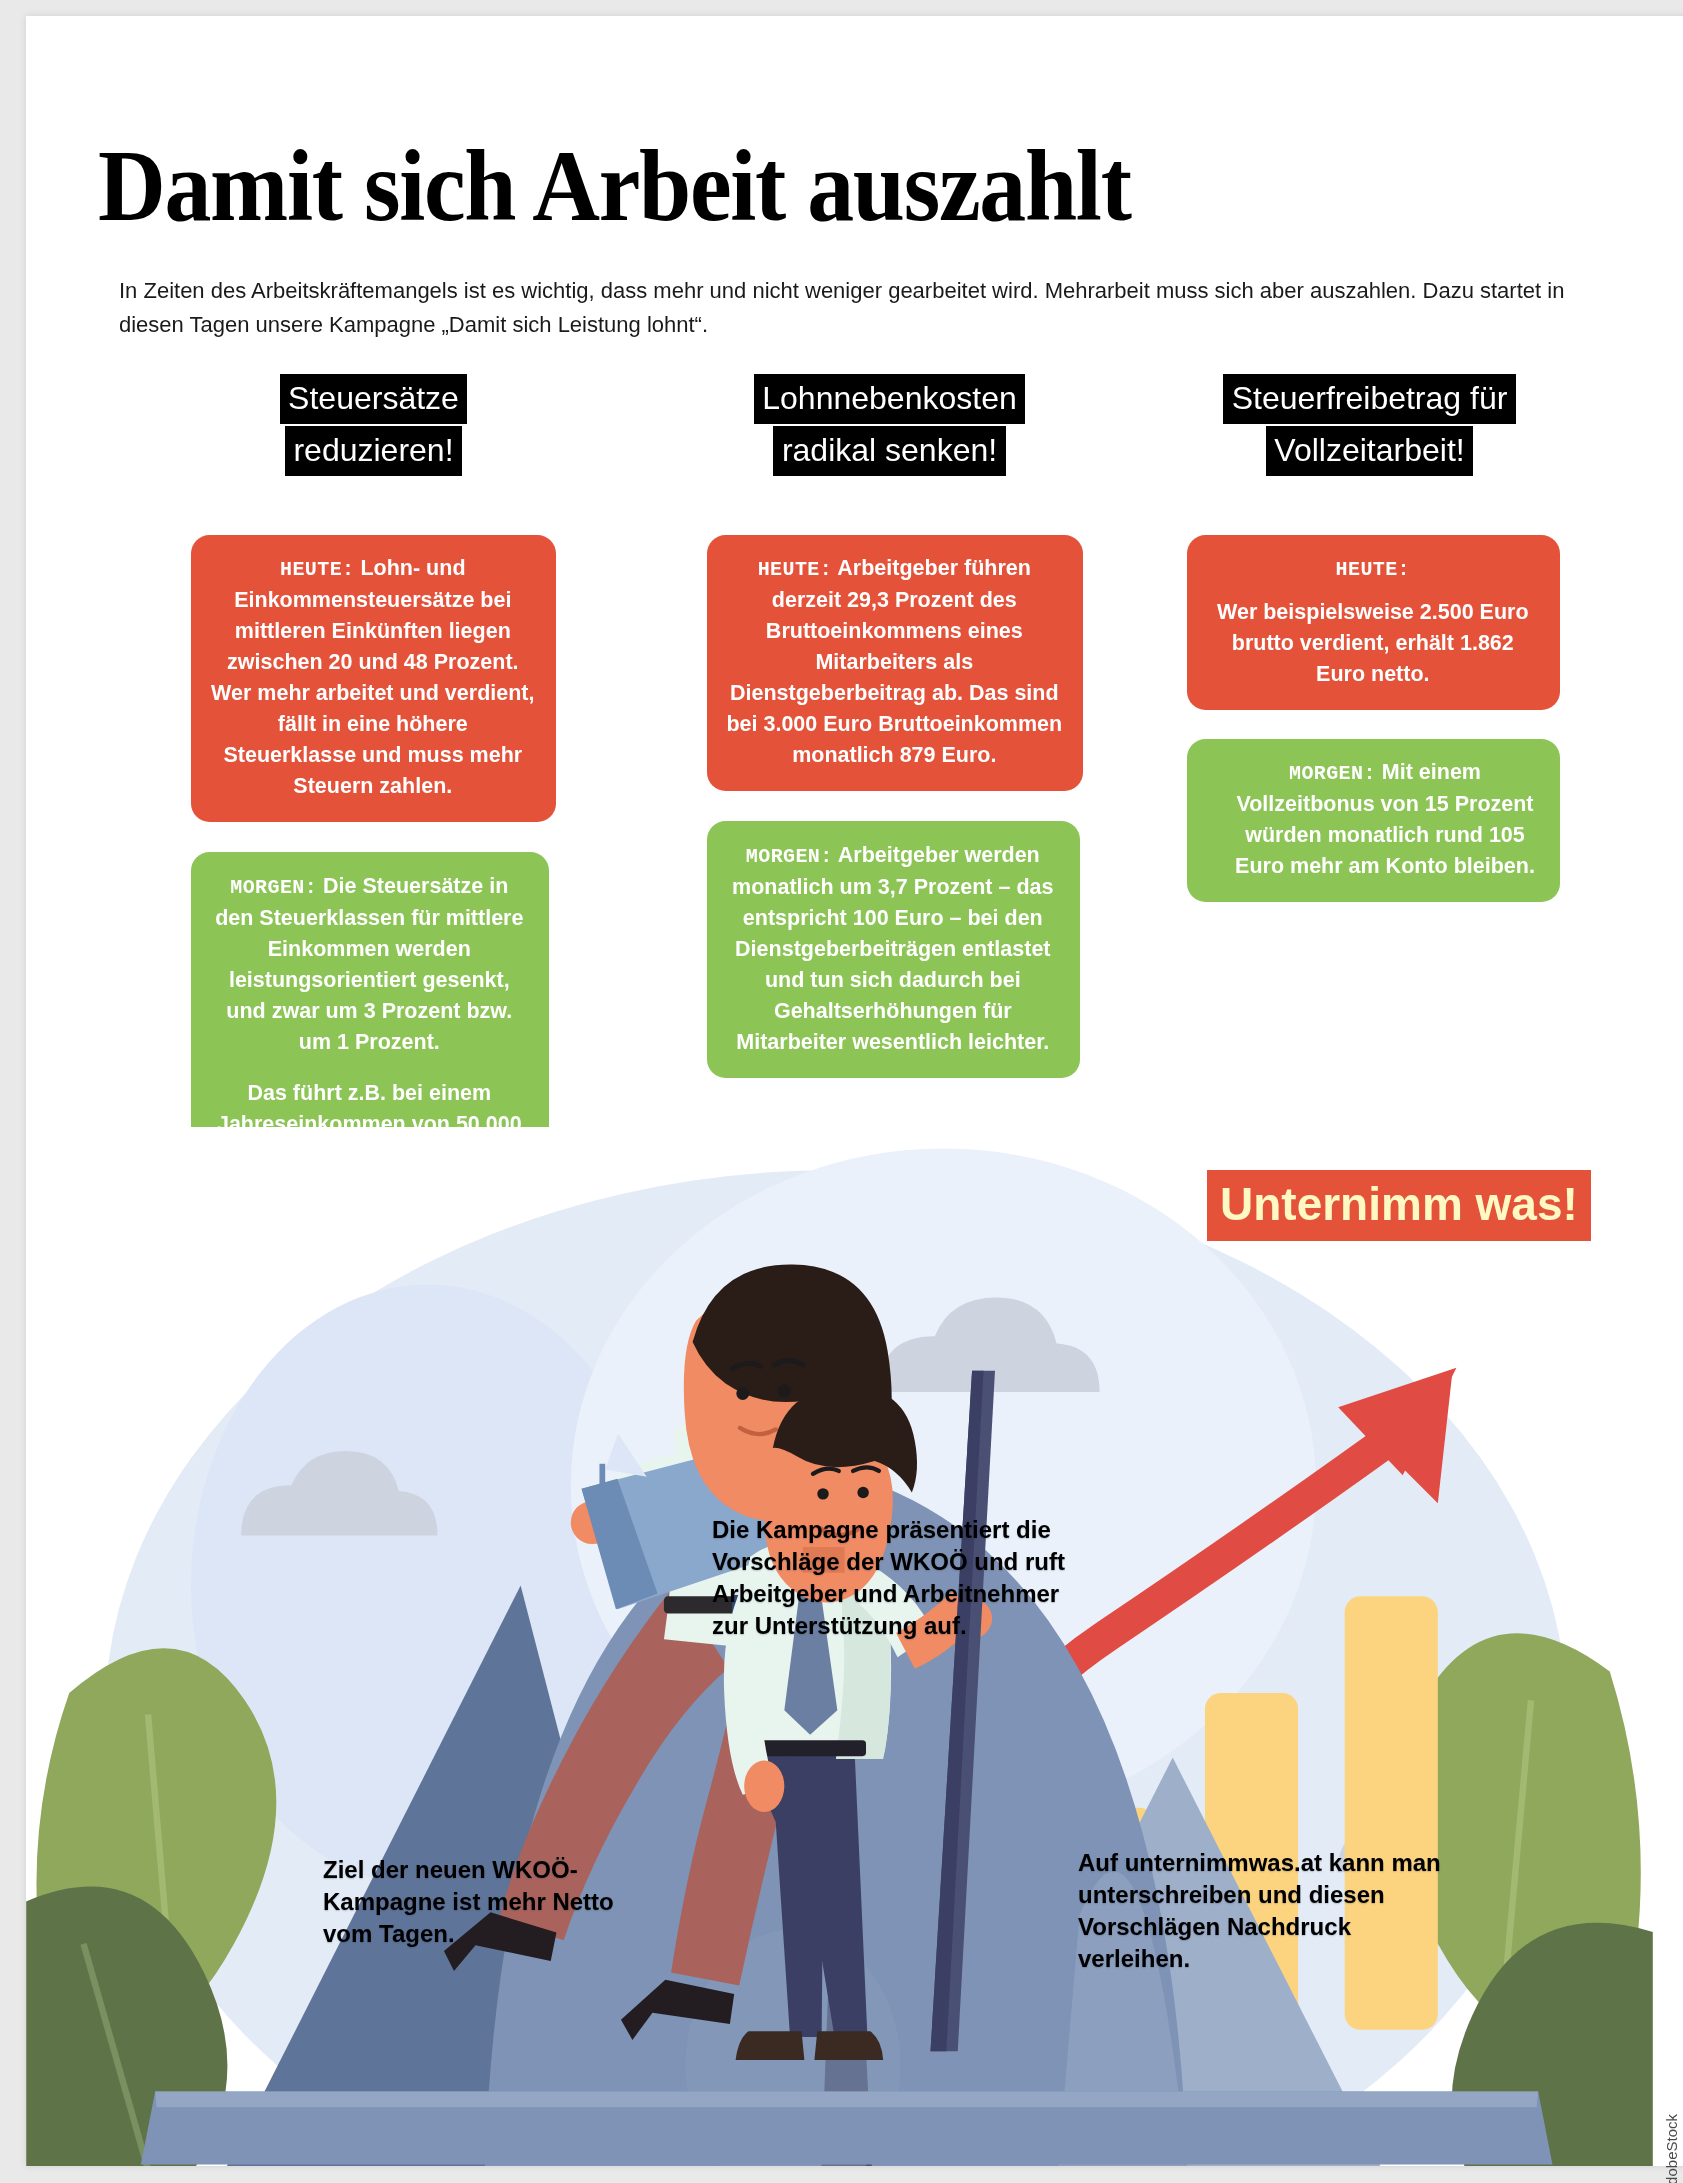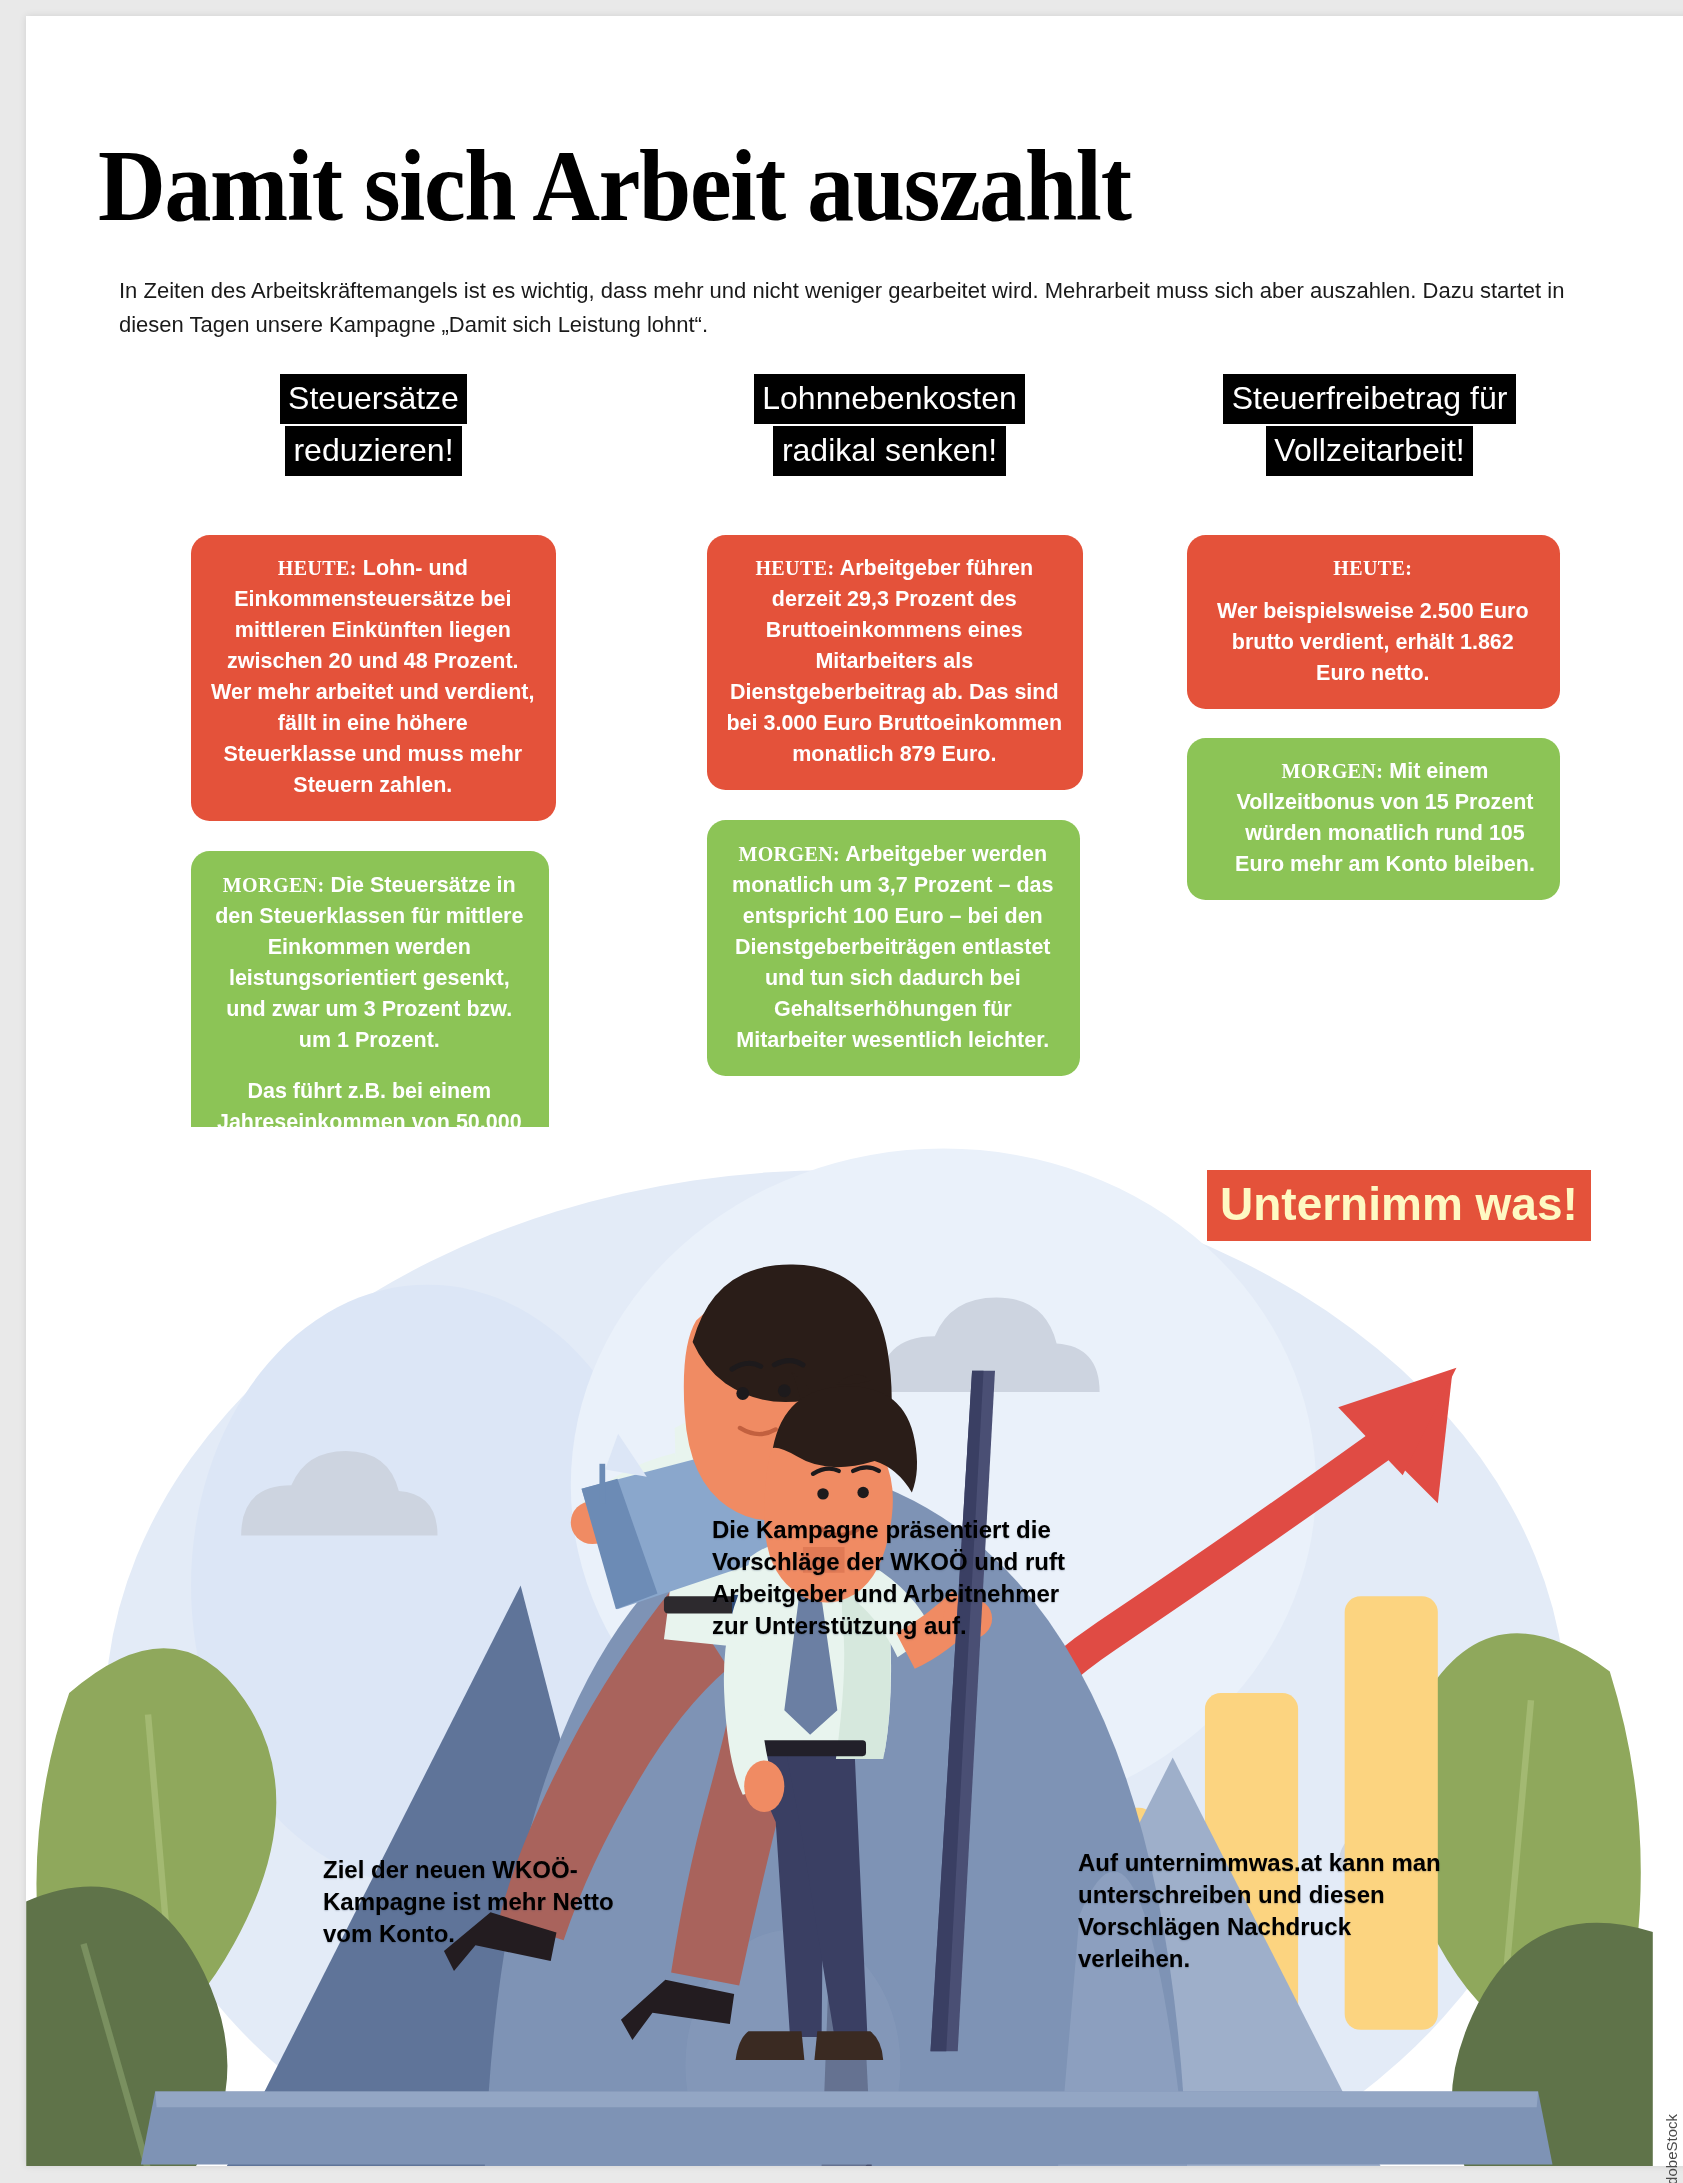--- a/index.html
+++ b/index.html
@@ -60,21 +60,21 @@
     font-size:21.5px;
     line-height:31px;
     font-weight:bold;
     box-sizing:border-box;
   }
   .card p{margin:0 0 20px 0;}
   .card p:last-child{margin-bottom:0;}
   .card.red{background:#e4523a;}
   .card.green{background:#8cc456;}
   .lbl{
-    font-family:Liberation Serif, serif;
+    font-family:Liberation Mono, monospace;
     font-weight:bold;
     font-size:20px;
     letter-spacing:0.4px;
   }
 
   
   .c1-red{margin-top:57px;width:365px;}
   .c1-green{margin-top:30px;width:358px;}
   .c2-red{margin-top:57px;width:376px;}
   .c2-green{margin-top:30px;width:373px;}
@@ -313,18 +313,18 @@
 
         <path d="M180 1346 L2110 1346 L2130 1448 L160 1448 Z" fill="#7e93b5"></path>
         <path d="M180 1346 L2110 1346 L2108 1368 L182 1368 Z" fill="#93a6c4"></path>
       </g>
     </svg>
   </div>
 
   <div class="badge">Unternimm was!</div>
 
   <div class="ov ov-center">Die Kampagne präsentiert die Vorschläge der WKOÖ und ruft Arbeitgeber und Arbeitnehmer zur Unterstützung auf.</div>
-  <div class="ov ov-left">Ziel der neuen WKOÖ-Kampagne ist mehr Netto vom Konto.</div>
+  <div class="ov ov-left">Ziel der neuen WKOÖ-Kampagne ist mehr Netto vom Tagen.</div>
   <div class="ov ov-right">Auf unternimmwas.at kann man unterschreiben und diesen Vorschlägen Nachdruck verleihen.</div>
 </div>
 
 <div class="credit">© inspiring.team/AdobeStock</div>
 
 
 </body></html>

